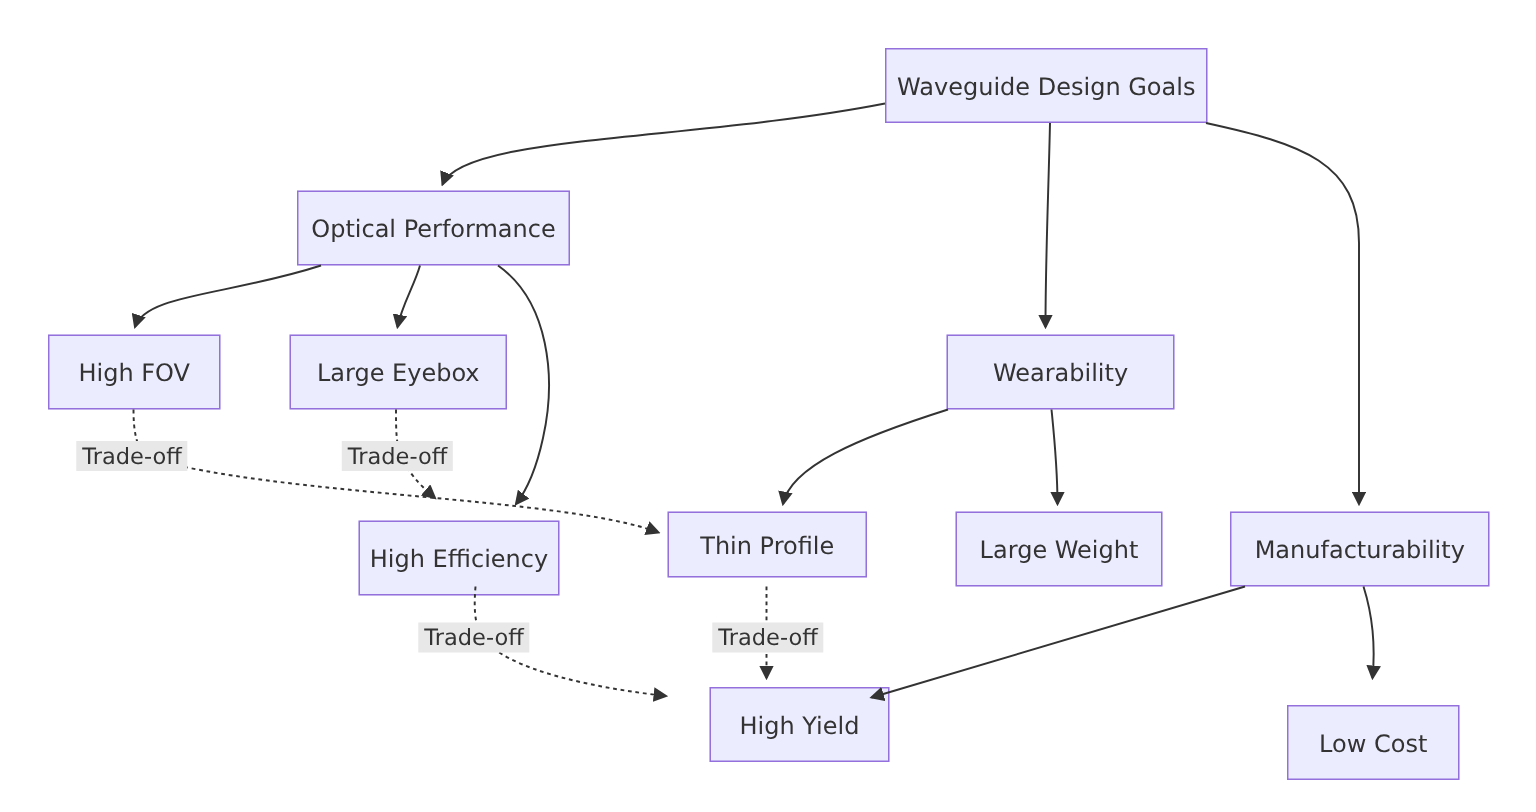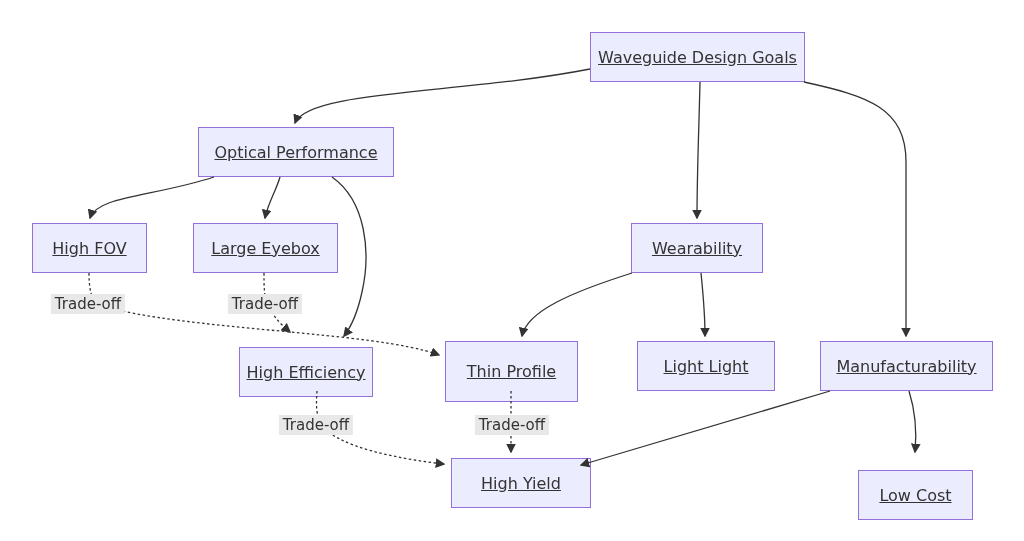--- a/index.html
+++ b/index.html
@@ -13,21 +13,20 @@
   .node{
     position:absolute;
     background:#ECECFF;
     border:1px solid #9370DB;
     color:#333333;
     font-size:16px;
     display:flex;align-items:center;justify-content:center;
     text-align:center;
     box-sizing:border-box;
     z-index:1;
-    text-decoration:underline;
   }
   #edge-layer{
     position:absolute;left:0;top:0;width:1024px;height:541px;
     z-index:2;pointer-events:none;
   }
   .edge-label{
     position:absolute;
     transform:translate(-50%,-50%);
     background:#e8e8e8;
     color:#333333;
@@ -37,37 +36,37 @@
     z-index:3;
   }
 </style>
 </head>
 <body>
 
 <div id="canvas">
 
   <div class="node" style="left:590px;top:32px;width:215px;height:50px;">Waveguide Design Goals</div>
 
-  <div class="node" style="left:198px;top:127px;width:196px;height:50px;">Optical Performance</div>
+  <div class="node" style="left:198px;top:127px;width:182px;height:50px;">Optical Performance</div>
 
   <div class="node" style="left:32px;top:223px;width:115px;height:50px;text-align:right;">High FOV</div>
 
   <div class="node" style="left:193px;top:223px;width:145px;height:50px;">Large Eyebox</div>
 
-  <div class="node" style="left:631px;top:223px;width:132px;height:50px;">Wearability</div>
+  <div class="node" style="left:631px;top:223px;width:152px;height:50px;">Wearability</div>
 
   <div class="node" style="left:239px;top:347px;width:134px;height:50px;">High Efficiency</div>
 
-  <div class="node" style="left:445px;top:341px;width:133px;height:61px;">Thin Profile</div>
+  <div class="node" style="left:445px;top:341px;width:133px;height:44px;">Thin Profile</div>
 
-  <div class="node" style="left:637px;top:341px;width:138px;height:50px;">Light Light</div>
+  <div class="node" style="left:637px;top:341px;width:138px;height:50px;">Large Weight</div>
 
   <div class="node" style="left:820px;top:341px;width:173px;height:50px;text-align:right;">Manufacturability</div>
 
-  <div class="node" style="left:451px;top:458px;width:140px;height:50px;">High Yield</div>
+  <div class="node" style="left:473px;top:458px;width:120px;height:50px;">High Yield</div>
 
   <div class="node" style="left:858px;top:470px;width:115px;height:50px;">Low Cost</div>
 
   <svg id="edge-layer" viewBox="0 0 1024 541" xmlns="http://www.w3.org/2000/svg">
     <defs>
       <marker id="arrow" viewBox="0 0 10 10" refX="8.5" refY="5" markerWidth="7.5" markerHeight="7.5" orient="auto-start-reverse">
         <path d="M0,0 L10,5 L0,10 z" fill="#333333"></path>
       </marker>
     </defs>
     <g fill="none" stroke="#333333" stroke-width="1.3">

